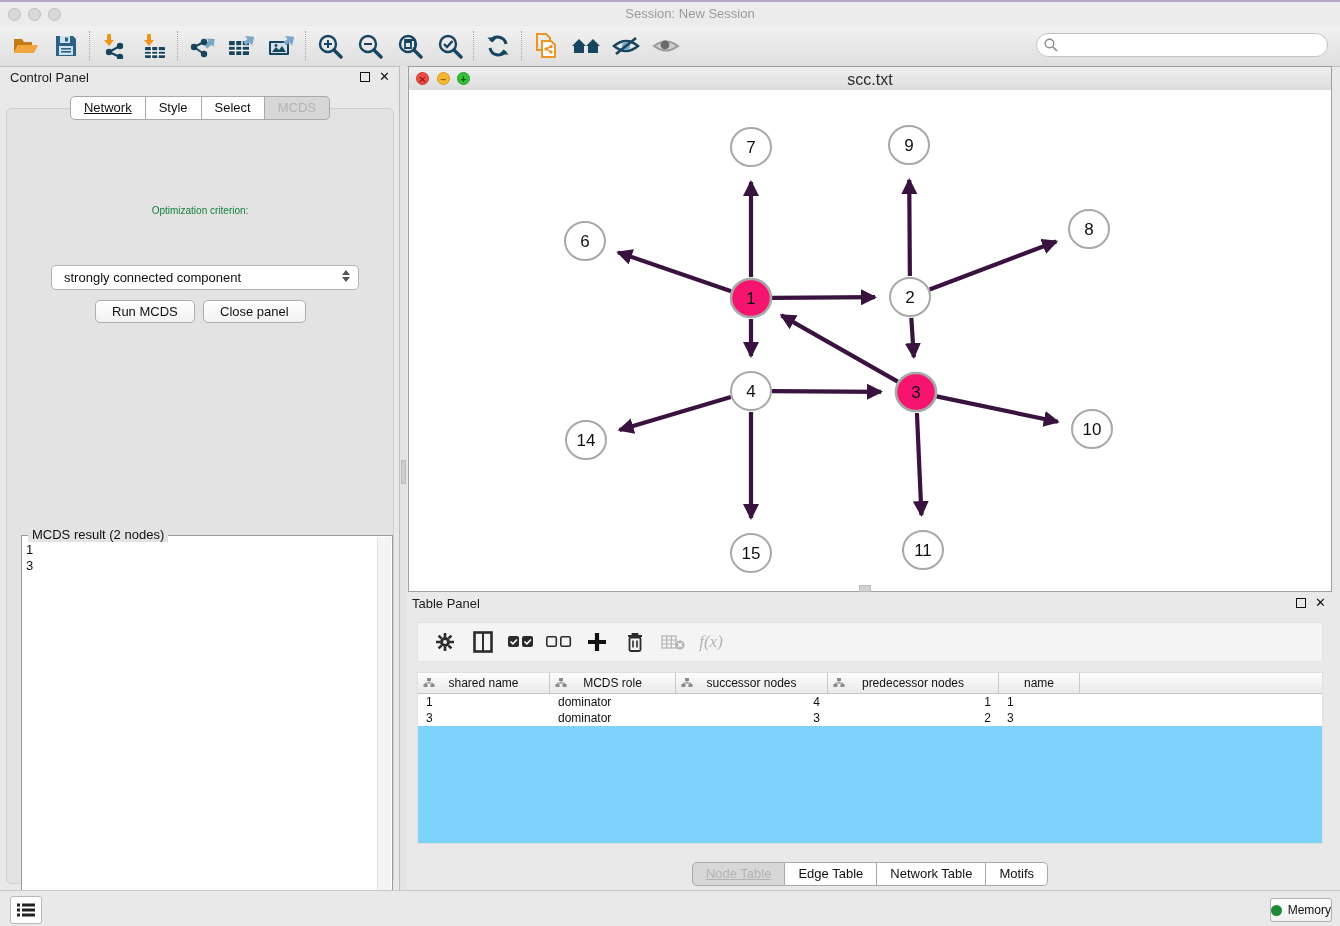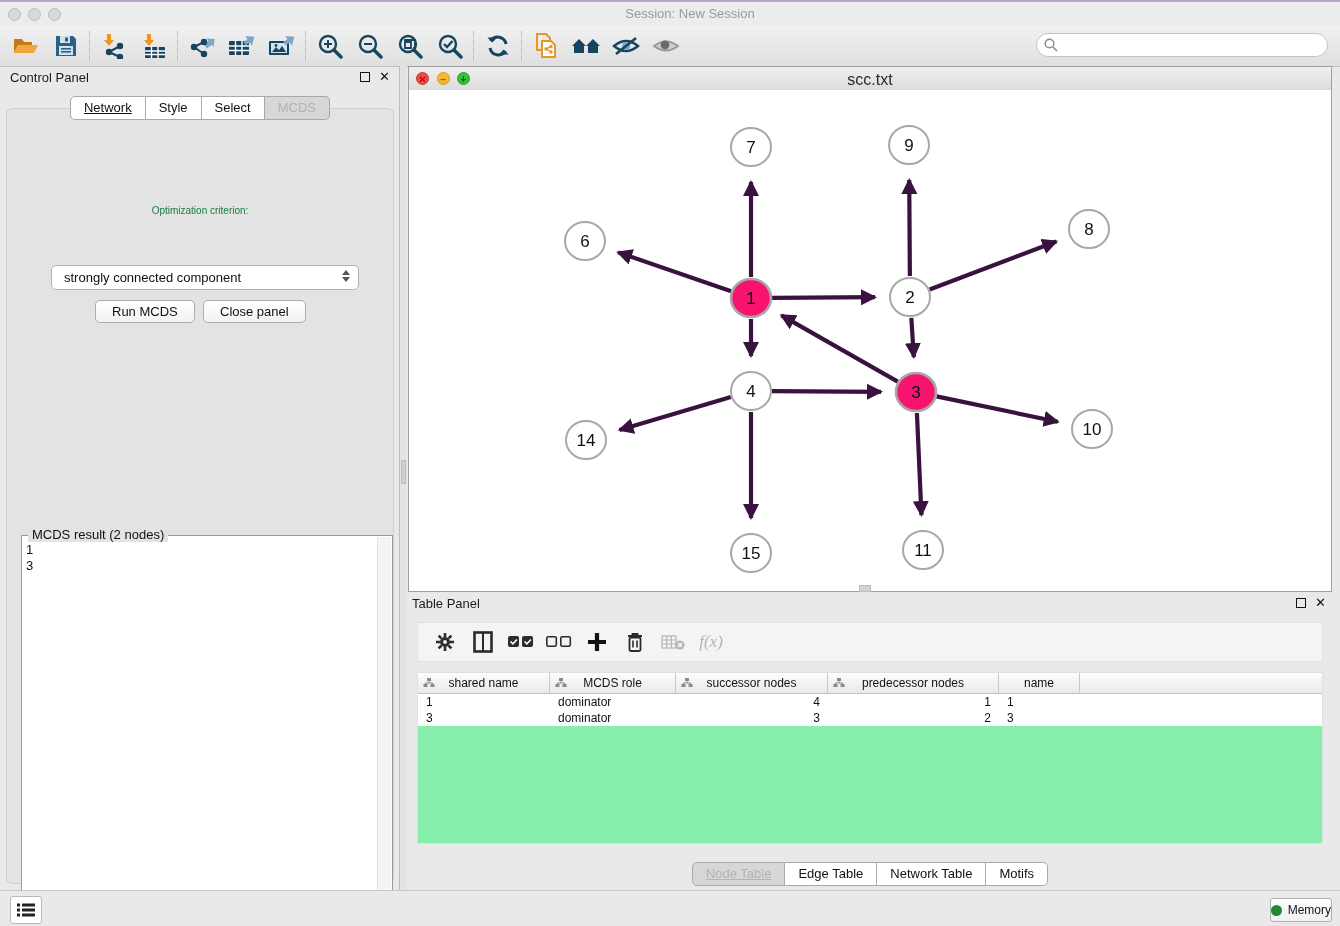--- a/index.html
+++ b/index.html
@@ -57,21 +57,21 @@
   .light.yellow{background:#f7b831;border:1px solid #d59a22;color:#8c5d05;}
   .light.green{background:#35c13a;border:1px solid #2a9b2f;color:#0c5b10;}
   .net-canvas{position:absolute;left:0;top:23px;width:922px;height:501px;background:#fff;}
   .net-grip{position:absolute;left:450px;bottom:-1px;width:12px;height:7px;background:#d2d2d2;border:1px solid #bdbdbd;box-sizing:border-box;}
 
   
   .table-panel{position:absolute;left:408px;top:594px;width:924px;height:294px;}
   .tp-toolbar{position:absolute;left:9px;top:28px;width:906px;height:40px;background:#f4f4f4;border:1px solid #e2e2e2;display:flex;align-items:center;padding-left:8px;box-sizing:border-box;}
   .tp-tool{width:38px;height:32px;display:flex;align-items:center;justify-content:center;cursor:pointer;}
   .fx{font-family:"Liberation Serif","DejaVu Serif",serif;font-style:italic;font-size:17px;color:#b3b3b3;}
-  .tp-table{position:absolute;left:9px;top:78px;width:906px;height:172px;background:#86efac;border:1px solid #e0e0e0;box-sizing:border-box;overflow:hidden;}
+  .tp-table{position:absolute;left:9px;top:78px;width:906px;height:172px;background:#7dd3fc;border:1px solid #e0e0e0;box-sizing:border-box;overflow:hidden;}
   .tp-header{display:flex;height:20px;background:linear-gradient(#fdfdfd,#e9e9e9);border-bottom:1px solid #c4c4c4;}
   .th-cell{position:relative;height:20px;border-right:1px solid #c9c9c9;box-sizing:border-box;display:flex;align-items:center;justify-content:center;font-size:12px;color:#111;}
   .th-cell svg{position:absolute;left:5px;top:4px;}
   .tp-row{display:flex;height:16px;background:#fff;}
   .td-cell{font-size:12px;color:#111;box-sizing:border-box;padding:1px 8px 0;white-space:nowrap;overflow:hidden;}
   .td-cell.right{text-align:right;}
   .tp-tabs{position:absolute;left:0;right:0;top:268px;display:flex;justify-content:center;}
   .tp-strip{position:absolute;left:0;right:0;top:250px;height:44px;background:#e9e9e9;}
 
   

